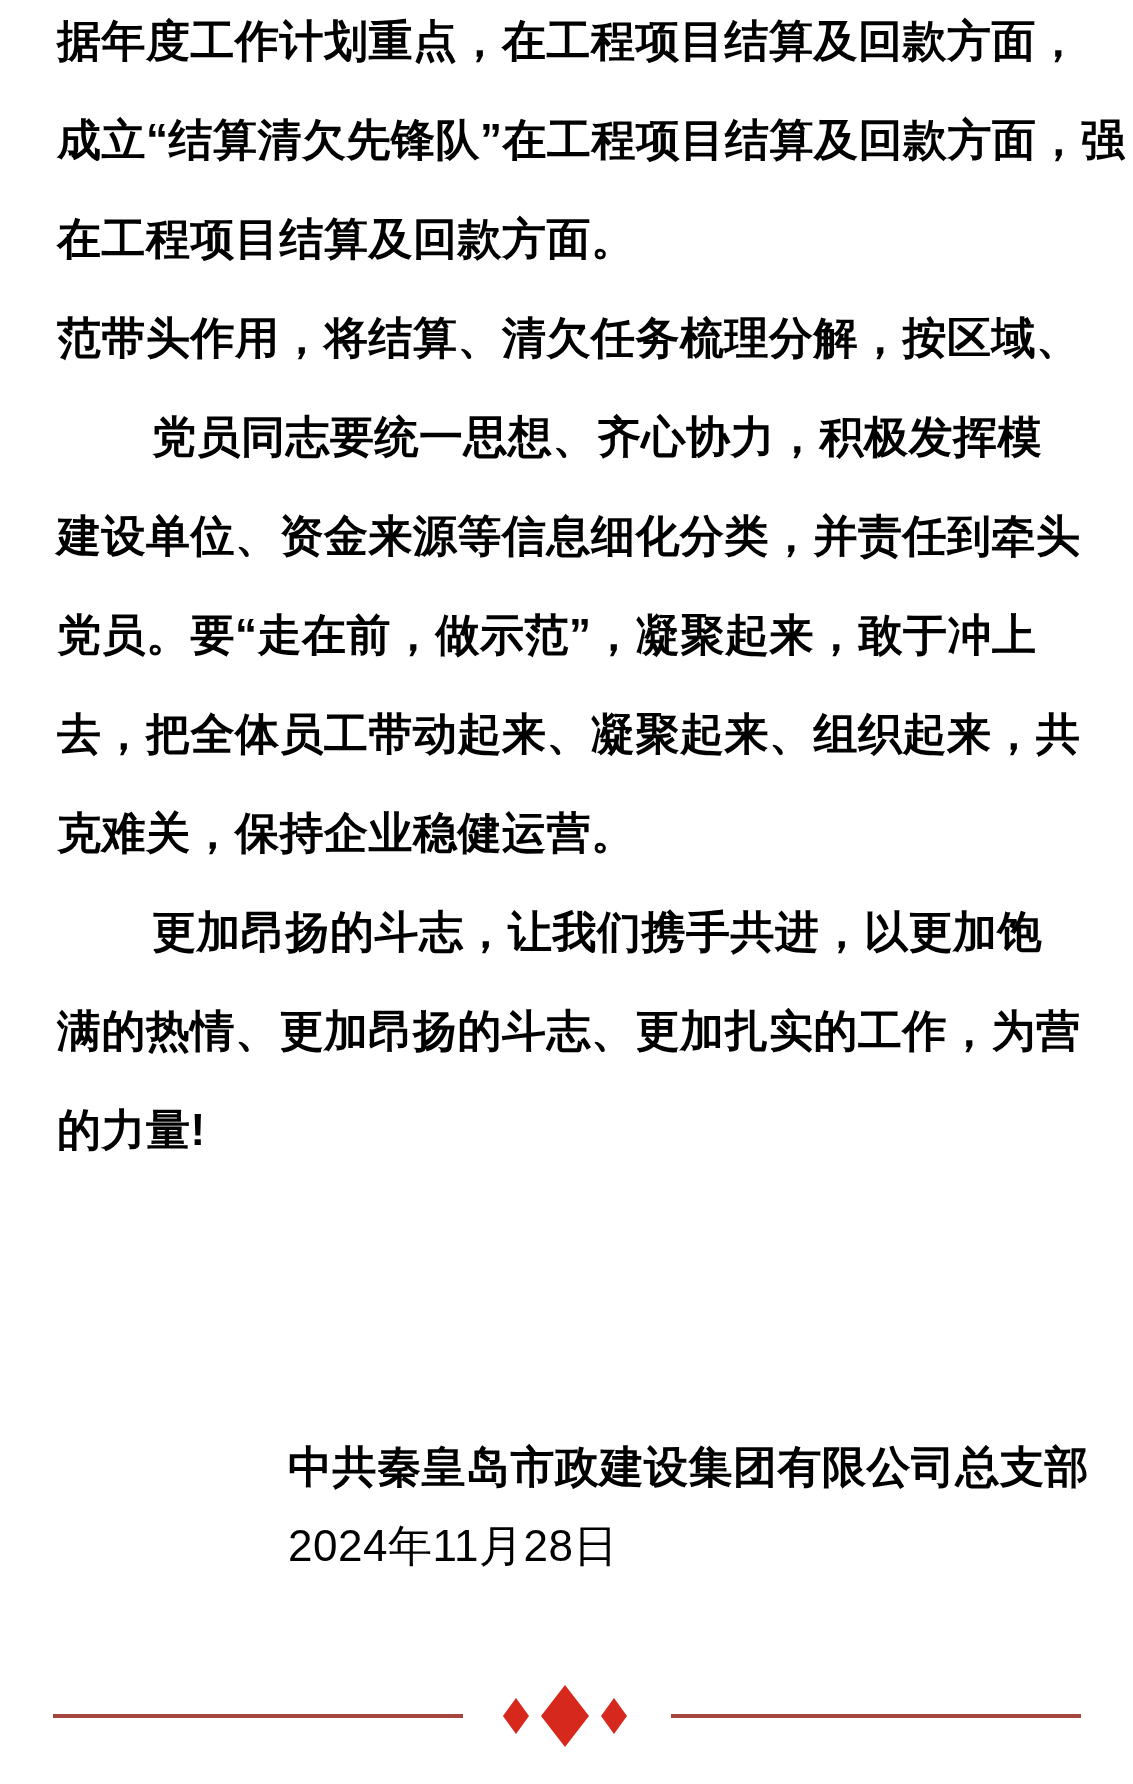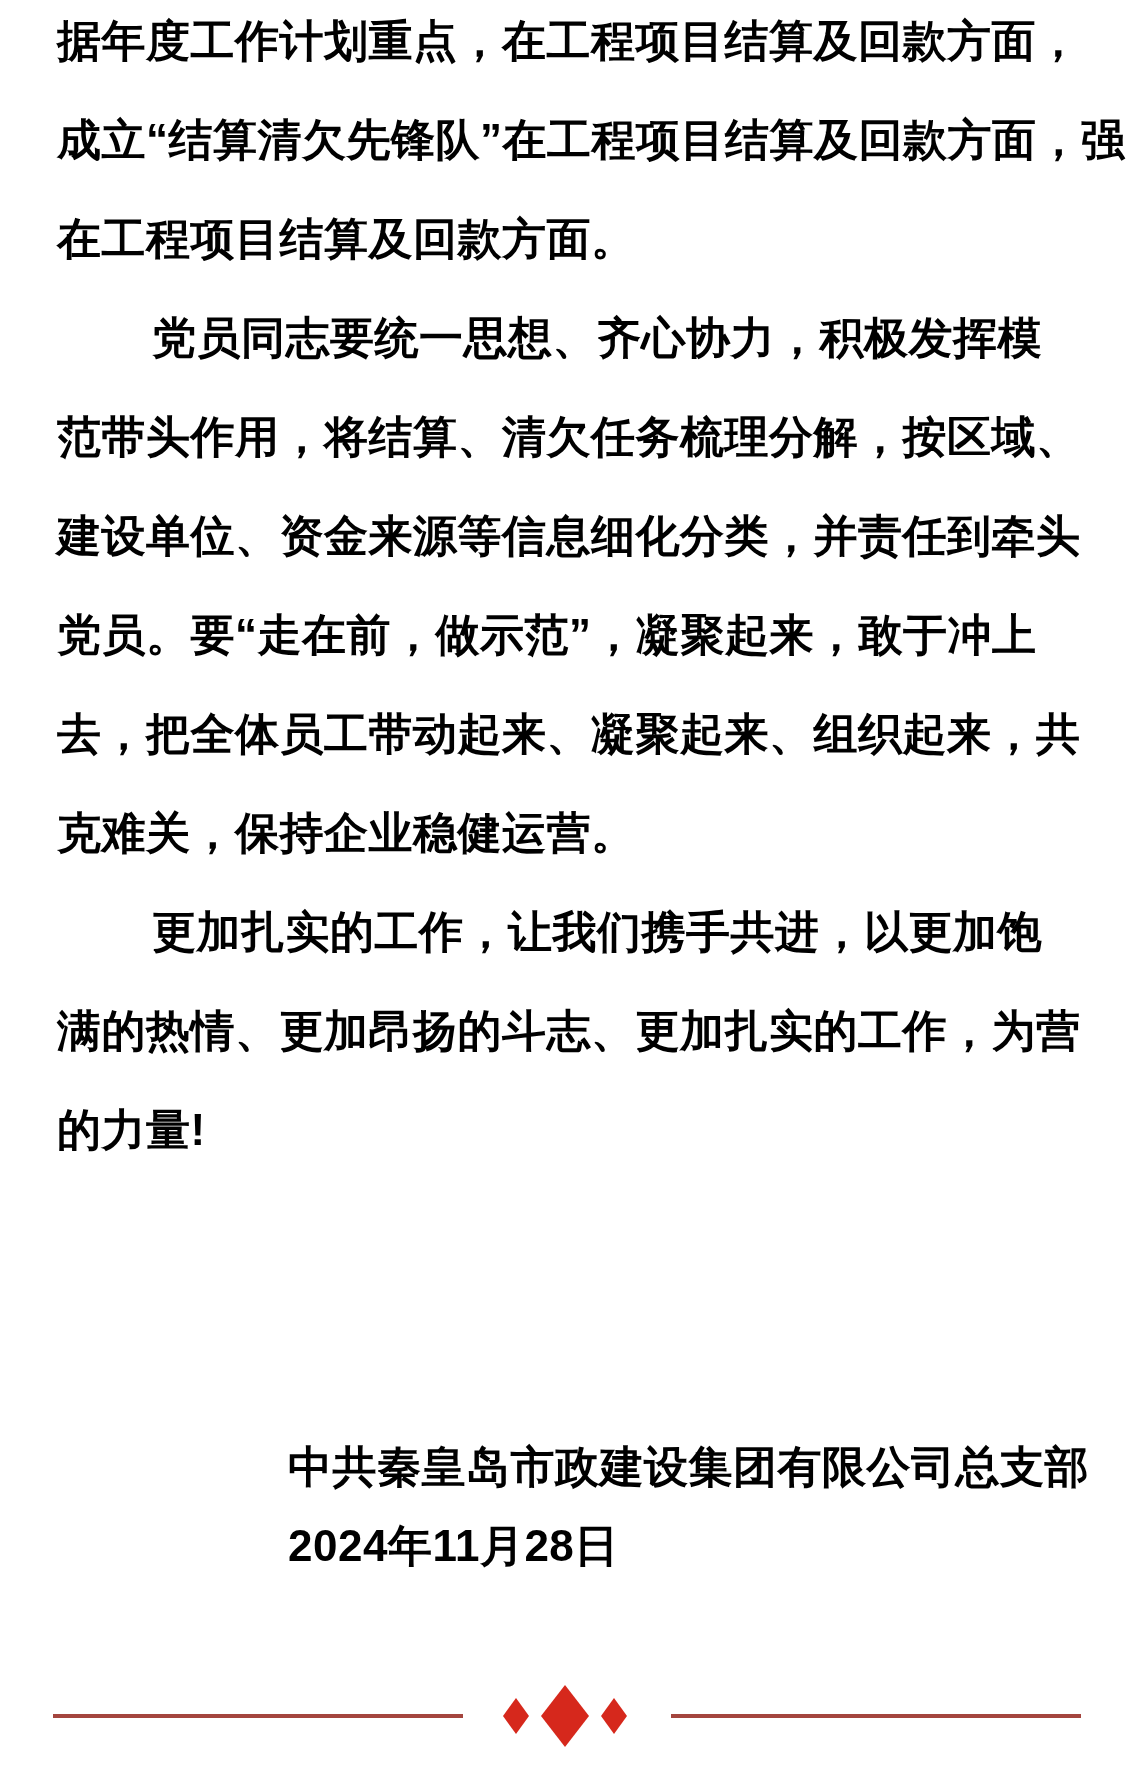--- a/index.html
+++ b/index.html
@@ -38,21 +38,21 @@
   .signature .org {
     font-size: 44px;
     font-weight: 700;
     line-height: 45px;
     letter-spacing: 0.5px;
     white-space: nowrap;
   }
   .signature .date {
     margin-top: 34px;
     font-size: 44px;
-    font-weight: 700;
+    font-weight: 400;
     line-height: 45px;
     letter-spacing: 0.5px;
     white-space: nowrap;
   }
   .divider {
     position: absolute;
     top: 1685px;
     left: 0;
     width: 100%;
     height: 62px;
@@ -73,27 +73,27 @@
 </style>
 </head>
 <body>
 
 <div class="page">
 
   <div class="article">
       <div class="line">据年度工作计划重点，在工程项目结算及回款方面，</div>
       <div class="line">成立“结算清欠先锋队”在工程项目结算及回款方面，强</div>
       <div class="line">在工程项目结算及回款方面。</div>
+      <div class="line">范带头作用，将结算、清欠任务梳理分解，按区域、</div>
       <div class="line indent">党员同志要统一思想、齐心协力，积极发挥模</div>
-      <div class="line">范带头作用，将结算、清欠任务梳理分解，按区域、</div>
       <div class="line">建设单位、资金来源等信息细化分类，并责任到牵头</div>
       <div class="line">党员。要“走在前，做示范”，凝聚起来，敢于冲上</div>
       <div class="line">去，把全体员工带动起来、凝聚起来、组织起来，共</div>
       <div class="line">克难关，保持企业稳健运营。</div>
-      <div class="line indent">更加扎实的工作，让我们携手共进，以更加饱</div>
+      <div class="line indent">更加昂扬的斗志，让我们携手共进，以更加饱</div>
       <div class="line">满的热情、更加昂扬的斗志、更加扎实的工作，为营</div>
       <div class="line">的力量!</div>
     </div>
 
   <div class="signature">
     <div class="org">中共秦皇岛市政建设集团有限公司总支部</div>
     <div class="date">2024年11月28日</div>
   </div>
 
   <div class="divider">

